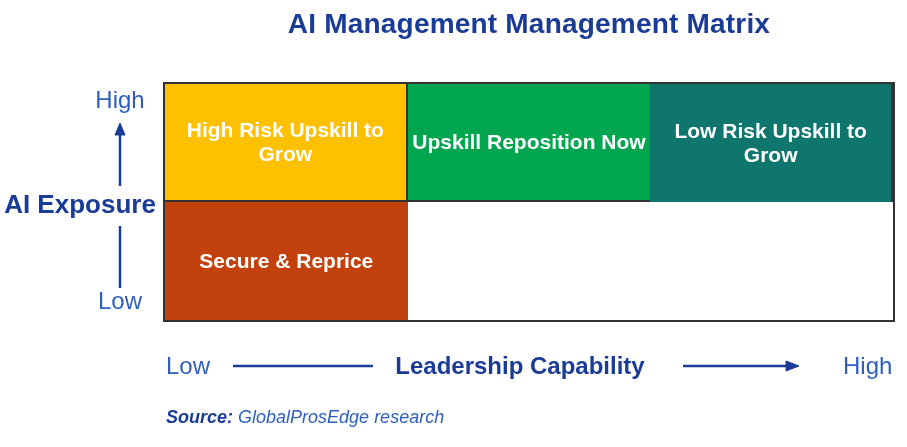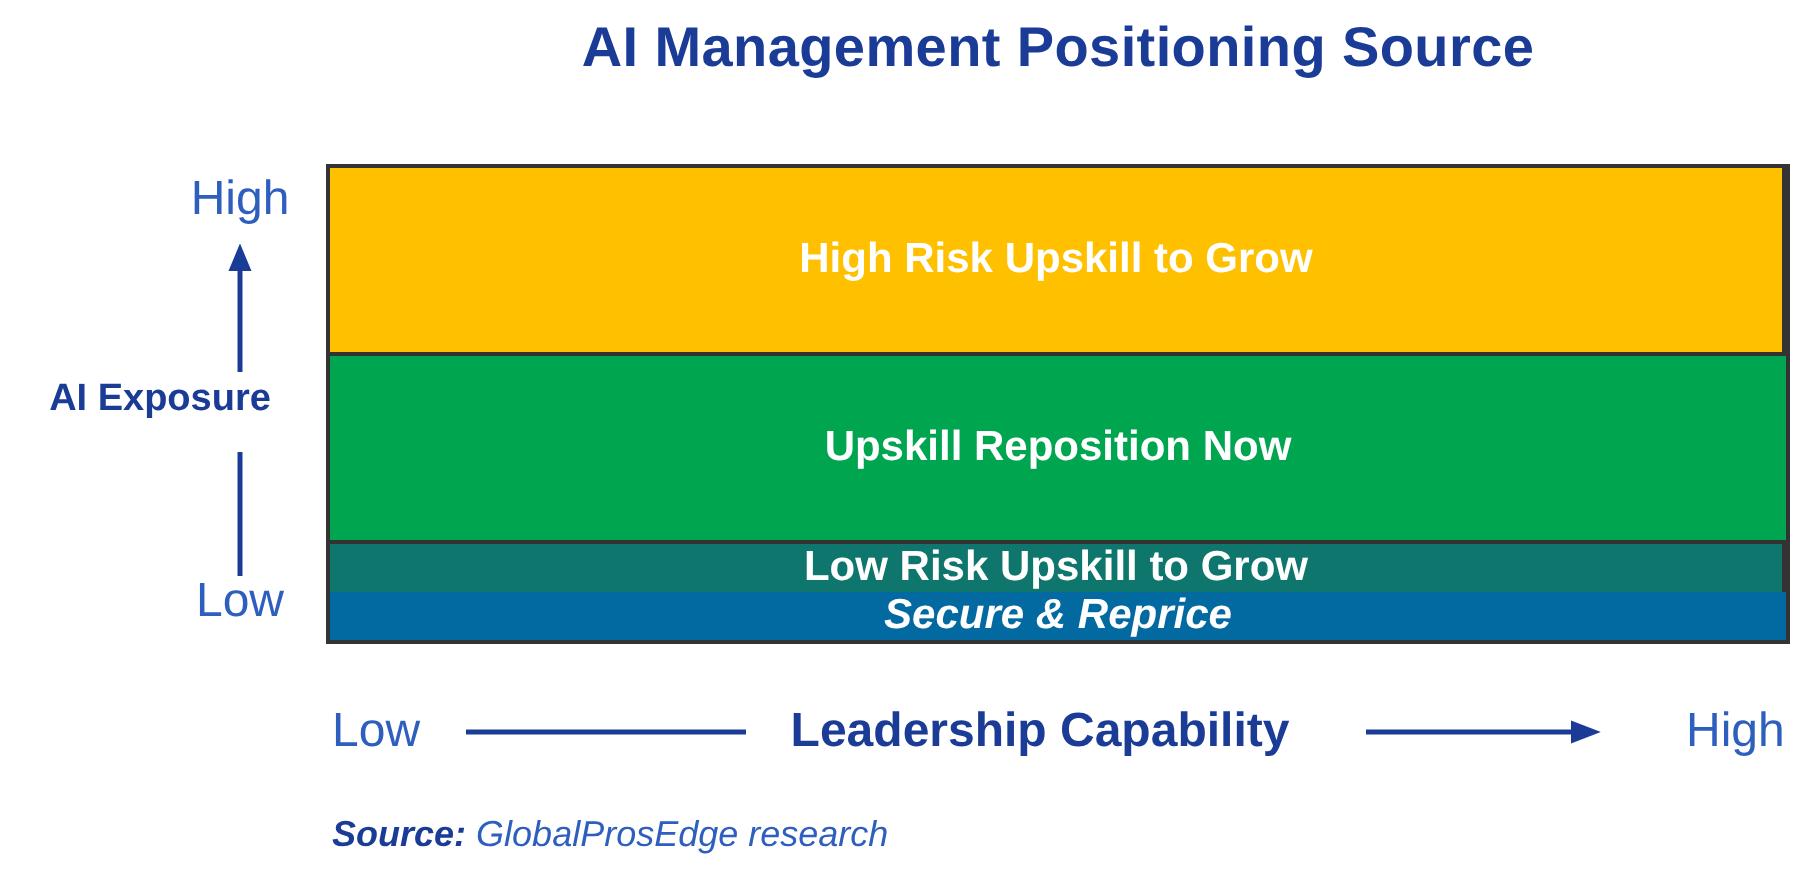--- a/index.html
+++ b/index.html
@@ -27,35 +27,35 @@
     text-align: center;
     font-size: 24px;
     color: var(--blue);
   }
   .yaxis-high { top: 86px; }
   .yaxis-low  { top: 287px; }
   .yaxis-title {
     position: absolute;
     left: 0; top: 189px; width: 160px;
     text-align: center;
-    font-size: 19px;
+    font-size: 26px;
     font-weight: bold;
     color: var(--navy);
   }
   .arrow-up   { position: absolute; left: 112px; top: 122px; }
   .line-down  { position: absolute; left: 112px; top: 224px; }
   
   .matrix {
     position: absolute;
     left: 163px; top: 82px;
     width: 732px; height: 240px;
     box-sizing: border-box;
     border: 2px solid var(--border);
     display: grid;
-    grid-template-columns: 1fr;
+    grid-template-columns: 1fr 1fr 1fr;
     grid-template-rows: 1fr 1fr;
   }
   .cell {
     display: flex;
     align-items: center;
     justify-content: center;
     color: var(--quadrant_text);
     font-size: 21px;
     font-weight: bold;
     text-align: center;
@@ -92,38 +92,38 @@
   }
   .source .src-label { font-weight: bold; color: var(--navy); }
   svg line, svg polygon { stroke: var(--navy); }
   svg polygon { fill: var(--navy); }
 </style>
 </head>
 <body>
 
 <div class="stage">
 
-  <div class="title">AI Management Positioning Source</div>
+  <div class="title">AI Management Management Matrix</div>
 
   <div class="yaxis-high">High</div>
   <svg class="arrow-up" width="16" height="66" viewBox="0 0 16 66">
     <line x1="8" y1="64" x2="8" y2="11" stroke-width="2.5"></line>
     <polygon points="8,1 3,13 13,13"></polygon>
   </svg>
   <div class="yaxis-title">AI Exposure</div>
   <svg class="line-down" width="16" height="66" viewBox="0 0 16 66">
     <line x1="8" y1="2" x2="8" y2="64" stroke-width="2.5"></line>
   </svg>
   <div class="yaxis-low">Low</div>
 
   <div class="matrix">
     <div class="cell col-0 row-0" style="background: rgb(255, 192, 0);">High Risk Upskill to Grow</div>
     <div class="cell col-1 row-0" style="background: rgb(0, 166, 79);">Upskill Reposition Now</div>
     <div class="cell col-0 row-1" style="background: #0f766e;">Low Risk Upskill to Grow</div>
-    <div class="cell col-1 row-1" style="background: #0369a1; font-style: italic;">Secure &amp; Reprice</div>
+    <div class="cell col-1 row-1" style="background: #c2410c;">Secure &amp; Reprice</div>
   </div>
 
   <div class="xaxis-low">Low</div>
   <svg class="xline-left" width="140" height="12" viewBox="0 0 140 12">
     <line x1="0" y1="6" x2="140" y2="6" stroke-width="2.5"></line>
   </svg>
   <div class="xaxis-title">Leadership Capability</div>
   <svg class="xline-right" width="118" height="12" viewBox="0 0 118 12">
     <line x1="0" y1="6" x2="104" y2="6" stroke-width="2.5"></line>
     <polygon points="116,6 103,1 103,11"></polygon>

